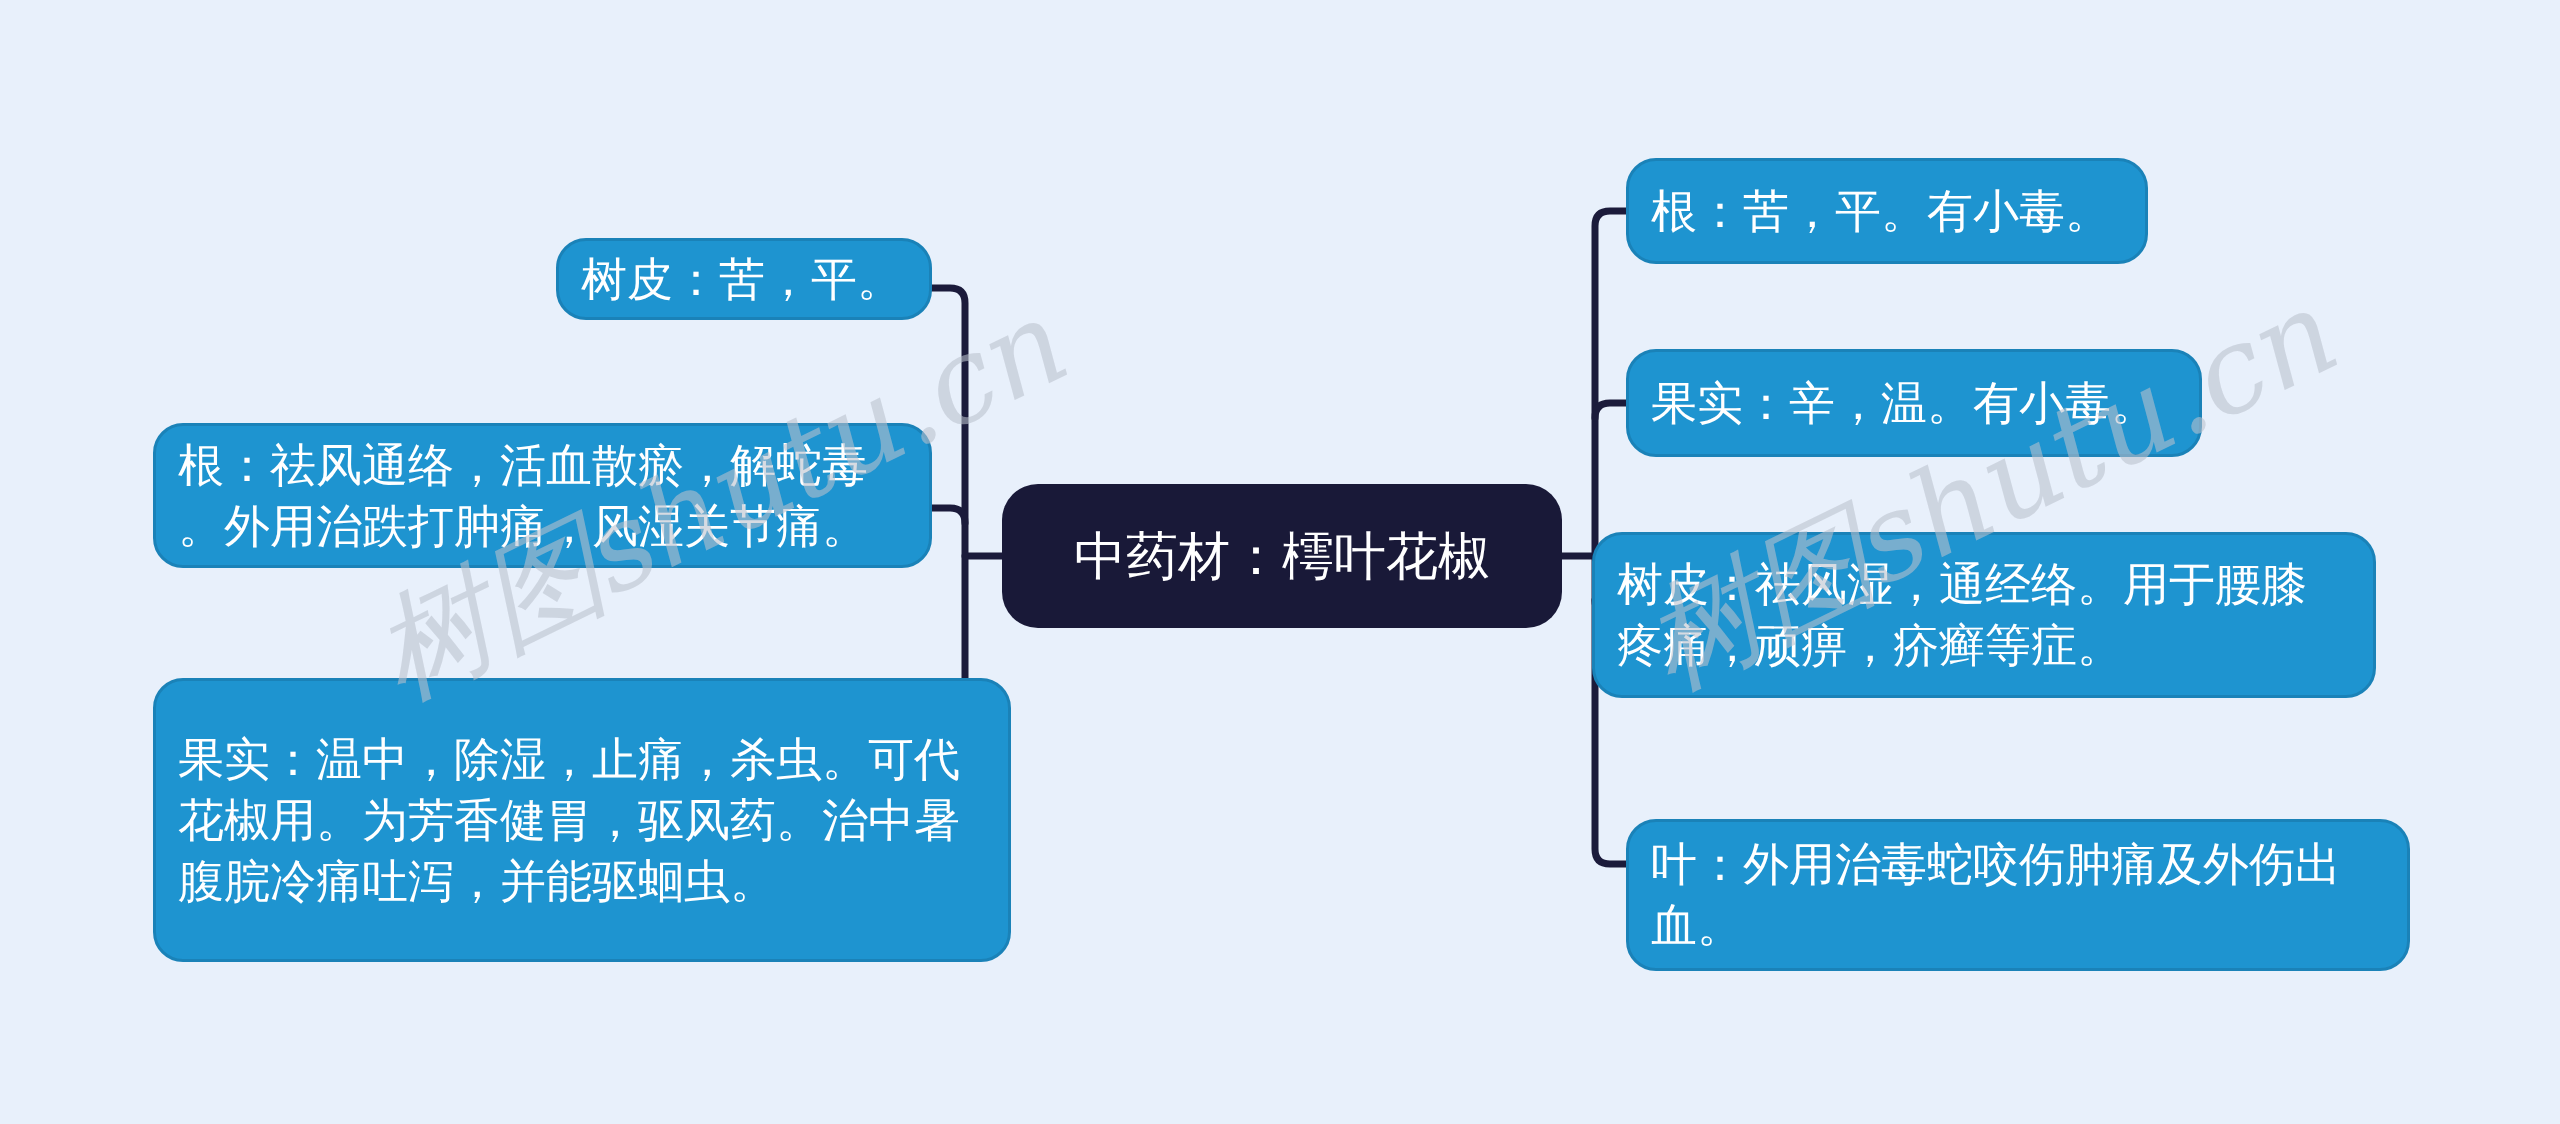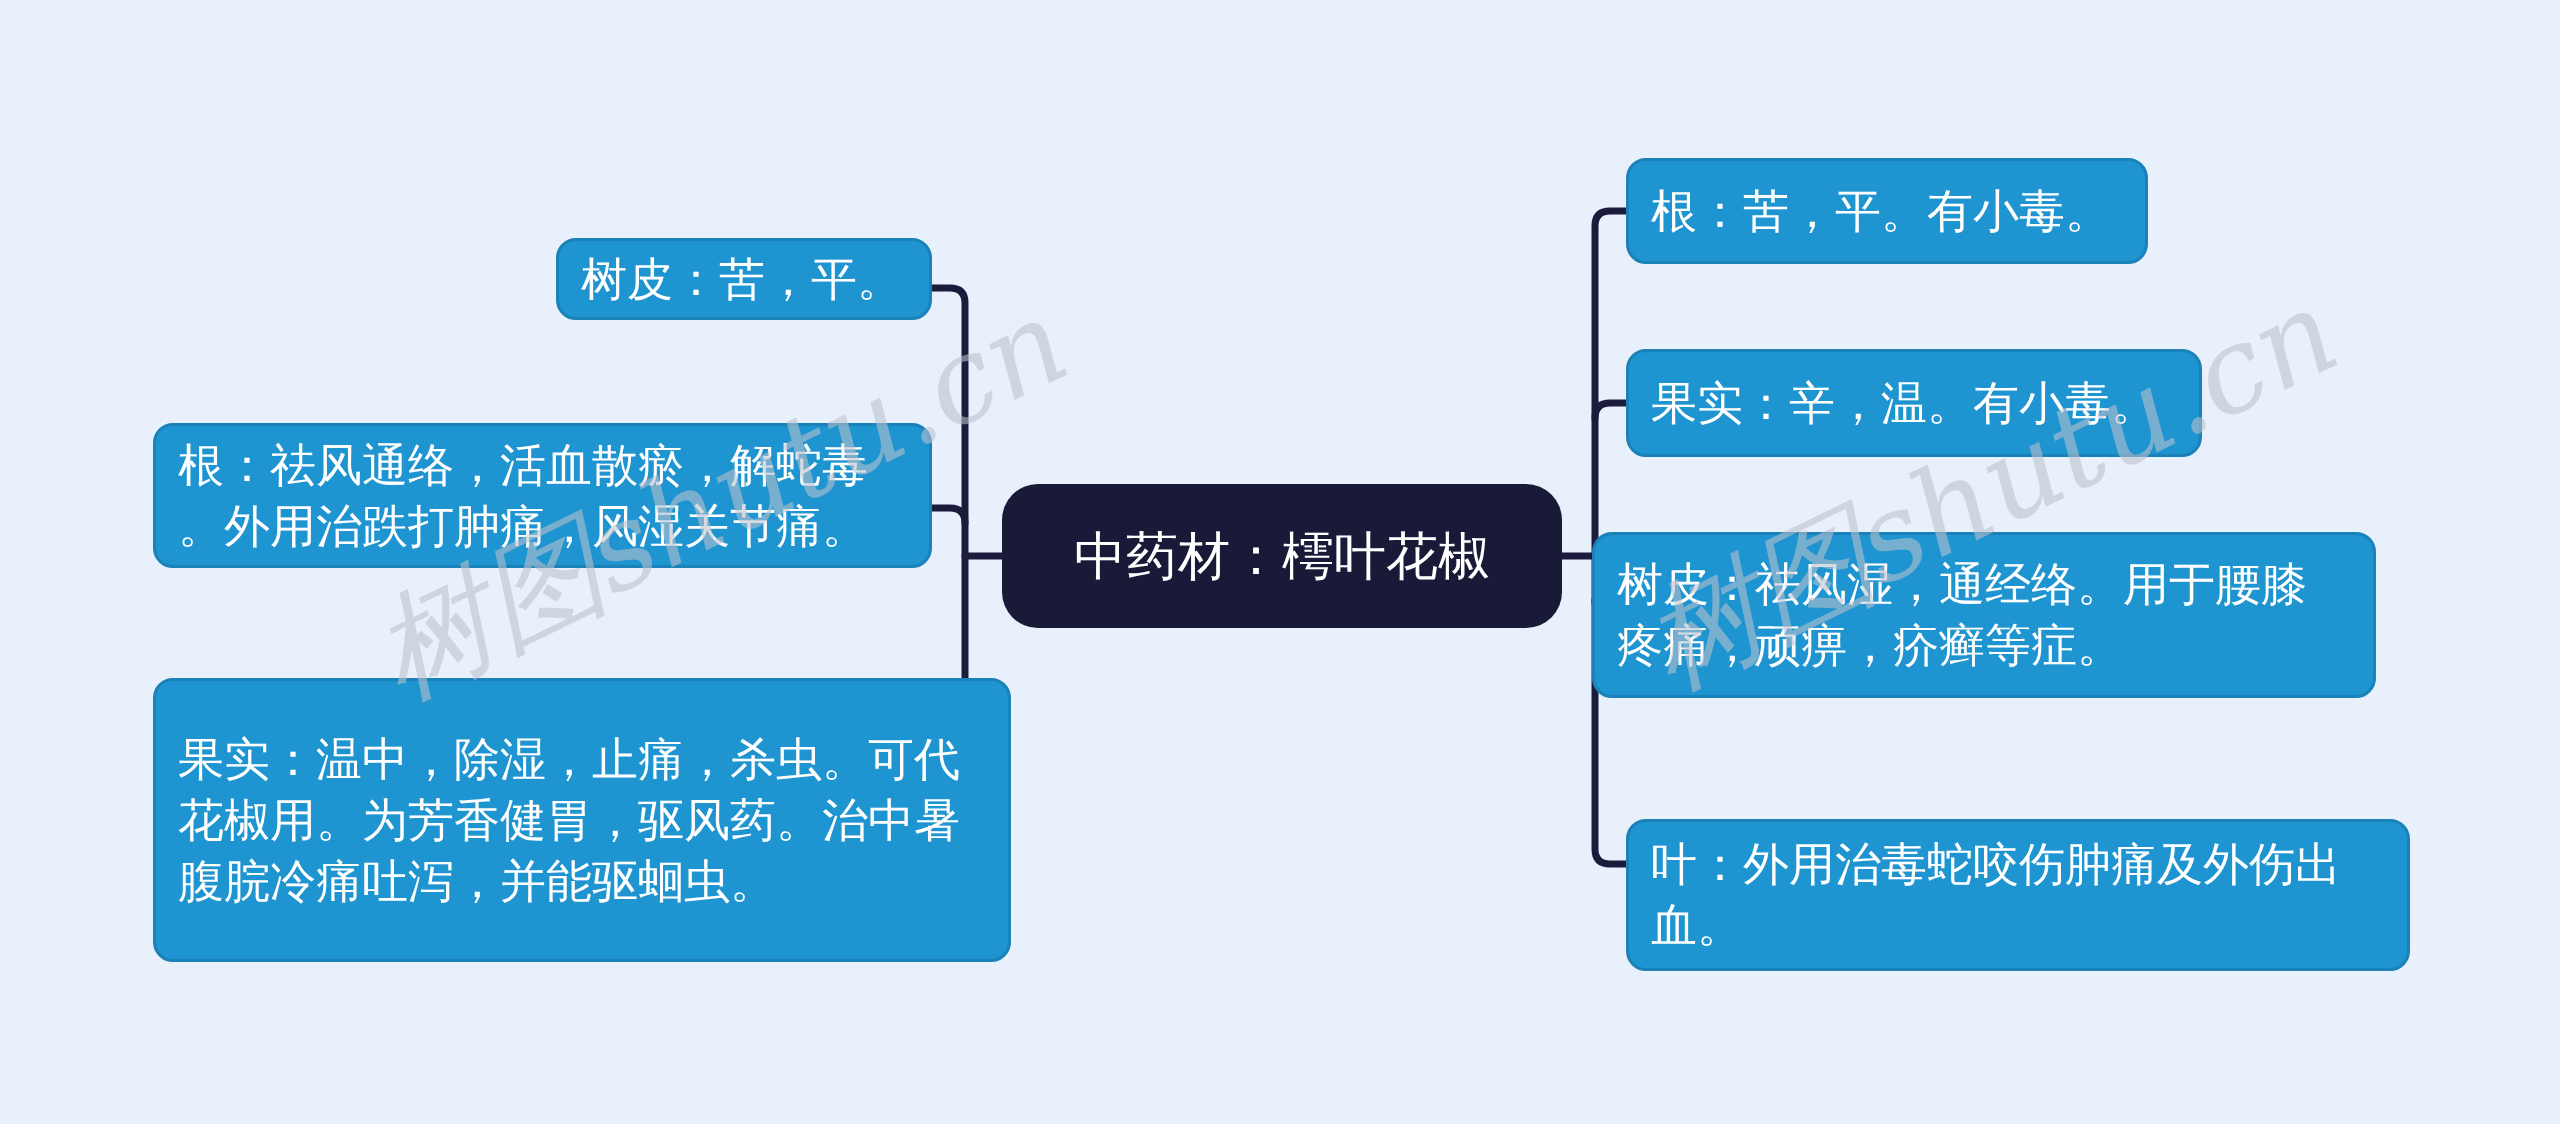--- a/index.html
+++ b/index.html
@@ -9,21 +9,21 @@
     font-family:"Liberation Sans","DejaVu Sans",sans-serif;
   }
   .connectors{position:absolute;left:0;top:0;width:2560px;height:1124px;}
   .node{
     position:absolute;display:flex;align-items:center;box-sizing:border-box;
     color:#ffffff;
   }
   .branch{
     background:#1e94d0;
     border:3px solid #1a82b8;
-    border-radius:20px;
+    border-radius:30px;
     padding:12px 22px;
     font-size:46px;line-height:61px;
     word-break:break-all;line-break:anywhere;
     text-align:left;
   }
   .root-node{
     background:#191938;
     border-radius:36px;
     justify-content:center;
     font-size:52px;line-height:70px;white-space:nowrap;

